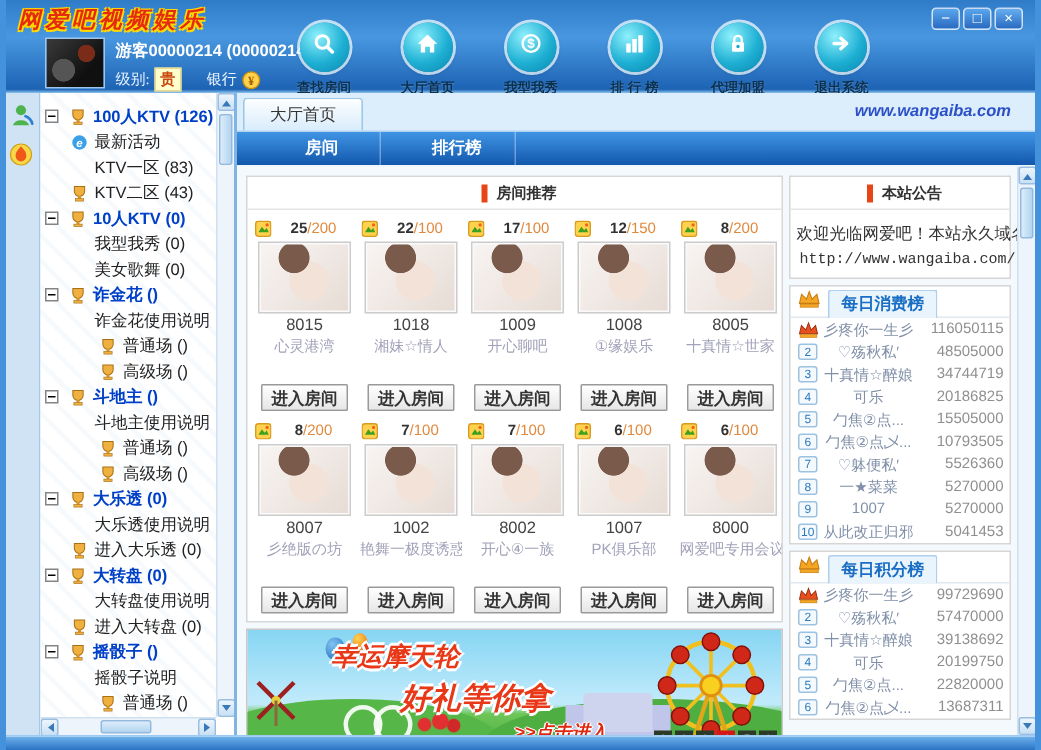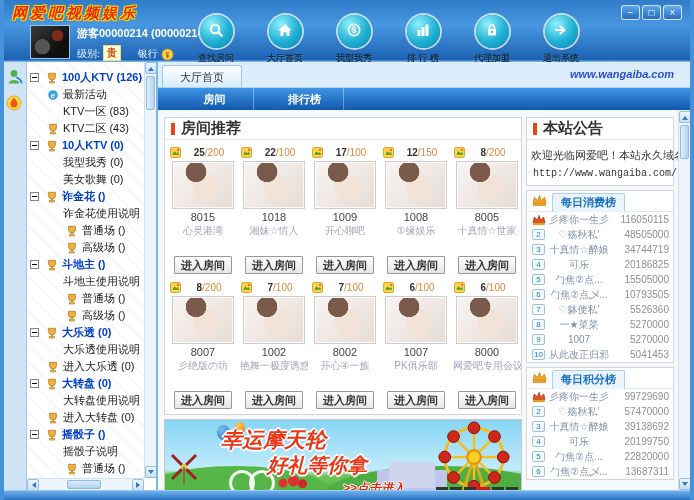--- a/index.html
+++ b/index.html
@@ -12,21 +12,21 @@
     background:linear-gradient(180deg,#2f7bc8 0%,#4897e0 40%,#1d63b4 96%,#8cc4f0 100%); }
   .logo { position:absolute; left:8px; top:4px; font-size:15px; font-weight:bold; font-style:italic;
     letter-spacing:3px; color:#e42b10;
     text-shadow:-1px -1px 0 #ffd800,1px -1px 0 #ffd800,-1px 1px 0 #ffd800,1px 1px 0 #ffd800; }
   .userbox { position:absolute; left:26px; top:25px; display:flex; }
   .avatar { width:40px; height:34px; border:1px solid #9cc6ee; margin-right:7px;
     background:radial-gradient(circle at 30% 65%, #555 0 22%, transparent 23%),
                radial-gradient(circle at 70% 30%, #7a2c18 0 16%, transparent 17%),
                linear-gradient(135deg,#3a3a3a,#101010 70%); }
   .uname { color:#fff; font-size:11px; font-weight:bold; margin-top:1px; }
-  .uline2 { margin-top:4px; font-size:10px; color:#eaf4ff; display:flex; align-items:flex-end; gap:3px;font-family:Liberation Serif, serif; }
+  .uline2 { margin-top:4px; font-size:10px; color:#eaf4ff; display:flex; align-items:center; gap:3px;font-family:Liberation Serif, serif; }
   .lvl { background:#ffffcc; color:#c84810; font-weight:bold; padding:0 3px; border:1px solid #e8d890; }
   .bank { margin-left:14px; }
   .bankicon svg { vertical-align:middle; }
 
   
   .toolbar { position:absolute; left:188px; top:15px; display:flex; gap:21px; }
   .tbtn { width:48px; text-align:center; cursor:pointer; }
   .tbtn-circle { width:33px; height:33px; margin:0 auto; border-radius:50%;
     background:radial-gradient(circle at 35% 28%, #8ff0fc, #1fb0d4 55%, #0787ae);
     box-shadow:0 0 0 2px rgba(240,252,255,.75), 0 1px 3px rgba(0,30,70,.5);
@@ -86,21 +86,21 @@
   .ntab.active { background:#fff; color:#0a58b0; border-radius:3px 3px 0 0; border-right:none; }
 
   .content { position:absolute; top:49px; left:0; right:0; bottom:0; padding:6px 16px 0 6px; display:flex; gap:4px; background:#f4f9fe; }
   .main-vs { top:49px; bottom:0; }
 
   .colL { width:358px; flex:none; }
   .colR { flex:1; min-width:0; }
 
   .secbox { background:#fff; border:1px solid #d6d6d6; margin-bottom:4px; }
   .sechead { height:22px; display:flex; align-items:center; border-bottom:1px solid #e4e4e4; padding-left:6px;
-    font-size:15px; font-weight:bold; color:#333; }
+    font-size:10px; font-weight:bold; color:#333;justify-content:center; }
   .mark { width:4px; height:12px; background:#e84517; margin-right:6px; }
 
   
   .roomgrid { display:grid; grid-template-columns:repeat(5,1fr); gap:6px 3px; padding:5px 4px; }
   .room { width:68px; }
   .room-top { display:flex; align-items:center; height:14px; }
   .room-cam { display:inline-flex; margin-left:1px; }
   .room-count { flex:1; text-align:center; font-size:10px; }
   .room-count b { color:#333; } .room-count i { color:#e0883c; font-style:normal; }
   .room-thumb { width:62px; height:48px; margin:2px auto 0; border:1px solid #ccc; padding:1px; background:#fafafa; }
@@ -125,21 +125,21 @@
   .pinwheel { position:absolute; left:2px; top:30px; }
   .coasterloop { position:absolute; bottom:4px; width:26px; height:26px; border:3px solid #fff; border-radius:50%; opacity:.9; }
   .cl1 { left:64px; } .cl2 { left:84px; }
   .flowers { position:absolute; left:112px; bottom:10px; width:30px; height:14px;
     background:radial-gradient(circle at 20% 50%, #e03030 0 4px, transparent 5px),
                radial-gradient(circle at 55% 35%, #e03030 0 5px, transparent 6px),
                radial-gradient(circle at 85% 55%, #d02828 0 4px, transparent 5px); }
   .castle { position:absolute; right:86px; bottom:12px; width:46px; height:26px; background:#cfd4ee; border-radius:3px 3px 0 0;
     box-shadow:-14px 6px 0 -2px #bfc6ea, 14px 6px 0 -2px #bfc6ea; }
   .wheel { position:absolute; right:8px; top:0; }
-  .bline1 { position:absolute; left:56px; top:6px; font-size:21px; font-weight:bold; font-style:italic; color:#e83818;
+  .bline1 { position:absolute; left:56px; top:6px; font-size:17px; font-weight:bold; font-style:italic; color:#e83818;
     text-shadow:-2px 0 0 #fff,2px 0 0 #fff,0 -2px 0 #fff,0 2px 0 #fff,-1px -1px 0 #fff,1px 1px 0 #fff; }
   .bline2 { position:absolute; left:102px; top:32px; font-size:20px; font-weight:bold; font-style:italic; color:#e83818;
     text-shadow:-2px 0 0 #fff,2px 0 0 #fff,0 -2px 0 #fff,0 2px 0 #fff,-1px -1px 0 #fff,1px 1px 0 #fff; }
   .bcta { position:absolute; left:178px; top:60px; font-size:12px; font-weight:bold; font-style:italic; color:#e02810;
     text-shadow:-1px 0 0 #fff,1px 0 0 #fff,0 -1px 0 #fff,0 1px 0 #fff; }
   .pages { position:absolute; right:3px; bottom:2px; display:flex; gap:2px; }
   .psq { width:12px; height:11px; background:#2c3a28; color:#fff; font-size:8px; line-height:11px; text-align:center; cursor:pointer; }
   .psq.active { background:#d41818; }
 
   .hostbox .sechead { border-bottom:none; height:24px; }

